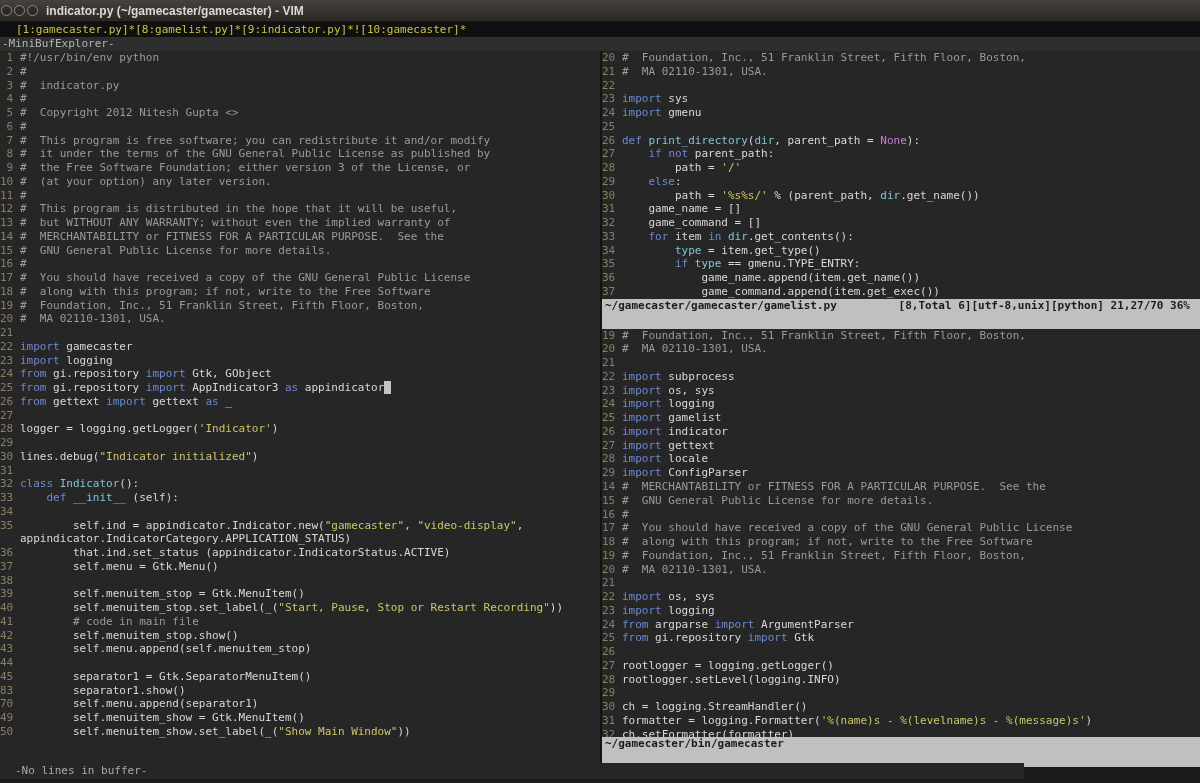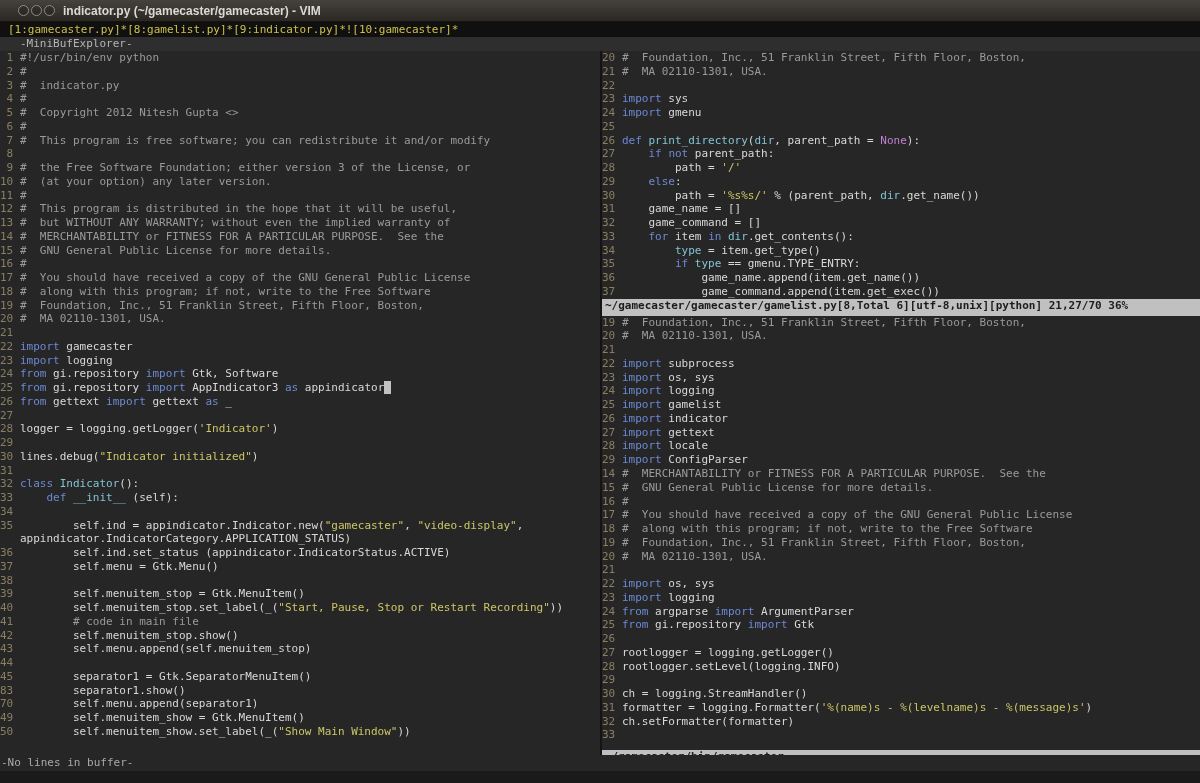--- a/index.html
+++ b/index.html
@@ -1,29 +1,29 @@
 <!DOCTYPE html>
 <html style="--c-bg: #262626; --c-text: #d8d8d8; --c-comment: #9a9a9a; --c-keyword: #6d89d5; --c-string: #ccc666; --c-builtin: #82c4d4; --c-constant: #c080d0; --c-linenr: #8a7f62; --c-statusline-bg: #c0c0c0; --c-statusline-fg: #1c1c1c; --c-bufline: #cdc14b; --c-cursor: #c2c2c2;"><head>
 <meta charset="utf-8">
 <style>
   *{margin:0;padding:0;box-sizing:border-box}
   html,body{width:1200px;height:783px;overflow:hidden;background:#1a1a1a}
   body{font-family:"DejaVu Sans Mono",monospace;font-size:11px;position:relative}
 
   .titlebar{position:absolute;top:0;left:0;width:1200px;height:22px;
     background:linear-gradient(#45413c,#2b2824);border-bottom:1px solid #15120f;
-    display:flex;align-items:center;padding-left:18px}
+    display:flex;align-items:center;padding-left:1px}
   .lights{display:flex;gap:2px;margin-right:8px}
   .light{width:11px;height:11px;border-radius:50%;border:1px solid #8d8a85;background:rgba(20,16,12,.25)}
   .wtitle{color:#dcd9d4;font-family:"Liberation Sans",sans-serif;font-size:12px;font-weight:bold;white-space:nowrap}
 
   .bufline{position:absolute;top:22px;left:0;width:1200px;height:15px;background:#101010;
-    color:var(--c-bufline,#cdc14b);line-height:15px;padding-left:8px;white-space:pre;overflow:hidden}
+    color:var(--c-bufline,#cdc14b);line-height:15px;padding-left:16px;white-space:pre;overflow:hidden}
   .mbe{position:absolute;top:37px;left:0;width:1200px;height:14px;background:#2e2e2e;
-    color:#b5b5b5;line-height:14px;padding-left:20px;white-space:pre;overflow:hidden}
+    color:#b5b5b5;line-height:14px;padding-left:2px;white-space:pre;overflow:hidden}
 
   .editor{position:absolute;top:51px;left:0;width:1200px;height:716px;display:flex;background:var(--c-bg,#262626)}
   .col-left{width:600px;display:flex;flex-direction:column}
   .vsep{width:2px;background:#141414}
   .col-right{flex:1;display:flex;flex-direction:column;min-width:0}
 
   .code{overflow:hidden;background:var(--c-bg,#262626)}
   .code-0{height:702px}
   .code-1{height:247.7px}
   .code-2{height:151.4px}
@@ -33,26 +33,26 @@
   .ln{flex:none;width:20px;text-align:right;padding-right:7px;color:var(--c-linenr,#8a7f62)}
   .lt{white-space:pre}
   .tk-d{color:var(--c-text,#d8d8d8)}
   .tk-c{color:var(--c-comment,#9a9a9a)}
   .tk-k{color:var(--c-keyword,#6d89d5)}
   .tk-s{color:var(--c-string,#ccc666)}
   .tk-f{color:var(--c-builtin,#82c4d4)}
   .tk-n{color:var(--c-constant,#c080d0)}
   .tk-cur{background:var(--c-cursor,#c2c2c2);color:#262626}
 
-  .statusline{flex:none;height:17px;background:var(--c-statusline-bg,#c0c0c0);
+  .statusline{flex:none;height:30px;background:var(--c-statusline-bg,#c0c0c0);
     color:var(--c-statusline-fg,#1c1c1c);line-height:14px;display:flex;
-    padding:0 10px 0 3px;font-weight:bold;white-space:pre;overflow:hidden}
-
-  .cmdline{position:absolute;bottom:12px;left:0;width:1200px;height:16px;background:var(--c-bg,#262626);
-    color:#a9a9a9;line-height:15px;padding-left:1px;white-space:pre}
+    justify-content:space-between;padding:0 10px 0 3px;font-weight:bold;white-space:pre;overflow:hidden}
+
+  .cmdline{position:absolute;bottom:4px;left:0;width:1024px;height:16px;background:var(--c-bg,#262626);
+    color:#a9a9a9;line-height:15px;padding-left:15px;white-space:pre}
 </style>
 </head>
 <body>
 
 <div>
 
   <div class="titlebar">
     <div class="lights">
       <span class="light"></span>
       <span class="light"></span>
@@ -69,50 +69,50 @@
 
     <div class="col-left">
       <div class="code code-0">
           <div class="row"><span class="ln">1</span><span class="lt"><span class="tk-c">#!/usr/bin/env python</span></span></div>
           <div class="row"><span class="ln">2</span><span class="lt"><span class="tk-c">#</span></span></div>
           <div class="row"><span class="ln">3</span><span class="lt"><span class="tk-c">#  indicator.py</span></span></div>
           <div class="row"><span class="ln">4</span><span class="lt"><span class="tk-c">#</span></span></div>
           <div class="row"><span class="ln">5</span><span class="lt"><span class="tk-c">#  Copyright 2012 Nitesh Gupta &lt;&gt;</span></span></div>
           <div class="row"><span class="ln">6</span><span class="lt"><span class="tk-c">#</span></span></div>
           <div class="row"><span class="ln">7</span><span class="lt"><span class="tk-c">#  This program is free software; you can redistribute it and/or modify</span></span></div>
-          <div class="row"><span class="ln">8</span></div>
+          <div class="row"><span class="ln">8</span><span class="lt"><span class="tk-c">#  it under the terms of the GNU General Public License as published by</span></span></div>
           <div class="row"><span class="ln">9</span><span class="lt"><span class="tk-c">#  the Free Software Foundation; either version 3 of the License, or</span></span></div>
           <div class="row"><span class="ln">10</span><span class="lt"><span class="tk-c">#  (at your option) any later version.</span></span></div>
           <div class="row"><span class="ln">11</span><span class="lt"><span class="tk-c">#</span></span></div>
           <div class="row"><span class="ln">12</span><span class="lt"><span class="tk-c">#  This program is distributed in the hope that it will be useful,</span></span></div>
           <div class="row"><span class="ln">13</span><span class="lt"><span class="tk-c">#  but WITHOUT ANY WARRANTY; without even the implied warranty of</span></span></div>
           <div class="row"><span class="ln">14</span><span class="lt"><span class="tk-c">#  MERCHANTABILITY or FITNESS FOR A PARTICULAR PURPOSE.  See the</span></span></div>
           <div class="row"><span class="ln">15</span><span class="lt"><span class="tk-c">#  GNU General Public License for more details.</span></span></div>
           <div class="row"><span class="ln">16</span><span class="lt"><span class="tk-c">#</span></span></div>
           <div class="row"><span class="ln">17</span><span class="lt"><span class="tk-c">#  You should have received a copy of the GNU General Public License</span></span></div>
           <div class="row"><span class="ln">18</span><span class="lt"><span class="tk-c">#  along with this program; if not, write to the Free Software</span></span></div>
           <div class="row"><span class="ln">19</span><span class="lt"><span class="tk-c">#  Foundation, Inc., 51 Franklin Street, Fifth Floor, Boston,</span></span></div>
           <div class="row"><span class="ln">20</span><span class="lt"><span class="tk-c">#  MA 02110-1301, USA.</span></span></div>
           <div class="row"><span class="ln">21</span><span class="lt"></span></div>
           <div class="row"><span class="ln">22</span><span class="lt"><span class="tk-k">import</span><span class="tk-d"> gamecaster</span></span></div>
           <div class="row"><span class="ln">23</span><span class="lt"><span class="tk-k">import</span><span class="tk-d"> logging</span></span></div>
-          <div class="row"><span class="ln">24</span><span class="lt"><span class="tk-k">from</span><span class="tk-d"> gi.repository </span><span class="tk-k">import</span><span class="tk-d"> Gtk, Software</span></span></div>
+          <div class="row"><span class="ln">24</span><span class="lt"><span class="tk-k">from</span><span class="tk-d"> gi.repository </span><span class="tk-k">import</span><span class="tk-d"> Gtk, GObject</span></span></div>
           <div class="row"><span class="ln">25</span><span class="lt"><span class="tk-k">from</span><span class="tk-d"> gi.repository </span><span class="tk-k">import</span><span class="tk-d"> AppIndicator3 </span><span class="tk-k">as</span><span class="tk-d"> appindicator</span><span class="tk-cur"> </span></span></div>
           <div class="row"><span class="ln">26</span><span class="lt"><span class="tk-k">from</span><span class="tk-d"> gettext </span><span class="tk-k">import</span><span class="tk-d"> gettext </span><span class="tk-k">as</span><span class="tk-d"> _</span></span></div>
           <div class="row"><span class="ln">27</span><span class="lt"></span></div>
           <div class="row"><span class="ln">28</span><span class="lt"><span class="tk-d">logger = logging.getLogger(</span><span class="tk-s">'Indicator'</span><span class="tk-d">)</span></span></div>
           <div class="row"><span class="ln">29</span><span class="lt"></span></div>
           <div class="row"><span class="ln">30</span><span class="lt"><span class="tk-d">lines.debug(</span><span class="tk-s">"Indicator initialized"</span><span class="tk-d">)</span></span></div>
           <div class="row"><span class="ln">31</span><span class="lt"></span></div>
           <div class="row"><span class="ln">32</span><span class="lt"><span class="tk-k">class</span><span class="tk-d"> </span><span class="tk-f">Indicator</span><span class="tk-d">():</span></span></div>
           <div class="row"><span class="ln">33</span><span class="lt"><span class="tk-d">    </span><span class="tk-k">def</span><span class="tk-d"> </span><span class="tk-f">__init__</span><span class="tk-d"> (self):</span></span></div>
           <div class="row"><span class="ln">34</span><span class="lt"></span></div>
           <div class="row"><span class="ln">35</span><span class="lt"><span class="tk-d">        self.ind = appindicator.Indicator.new(</span><span class="tk-s">"gamecaster"</span><span class="tk-d">, </span><span class="tk-s">"video-display"</span><span class="tk-d">,</span></span></div>
           <div class="row"><span class="ln"></span><span class="lt"><span class="tk-d">appindicator.IndicatorCategory.APPLICATION_STATUS)</span></span></div>
-          <div class="row"><span class="ln">36</span><span class="lt"><span class="tk-d">        self.ind.set_status (appindicator.IndicatorStatus.ACTIVE)</span></span></div>
+          <div class="row"><span class="ln">36</span><span class="lt"><span class="tk-d">        that.ind.set_status (appindicator.IndicatorStatus.ACTIVE)</span></span></div>
           <div class="row"><span class="ln">37</span><span class="lt"><span class="tk-d">        self.menu = Gtk.Menu()</span></span></div>
           <div class="row"><span class="ln">38</span><span class="lt"></span></div>
           <div class="row"><span class="ln">39</span><span class="lt"><span class="tk-d">        self.menuitem_stop = Gtk.MenuItem()</span></span></div>
           <div class="row"><span class="ln">40</span><span class="lt"><span class="tk-d">        self.menuitem_stop.set_label(_(</span><span class="tk-s">"Start, Pause, Stop or Restart Recording"</span><span class="tk-d">))</span></span></div>
           <div class="row"><span class="ln">41</span><span class="lt"><span class="tk-d">        </span><span class="tk-c"># code in main file</span></span></div>
           <div class="row"><span class="ln">42</span><span class="lt"><span class="tk-d">        self.menuitem_stop.show()</span></span></div>
           <div class="row"><span class="ln">43</span><span class="lt"><span class="tk-d">        self.menu.append(self.menuitem_stop)</span></span></div>
           <div class="row"><span class="ln">44</span><span class="lt"></span></div>
           <div class="row"><span class="ln">45</span><span class="lt"><span class="tk-d">        separator1 = Gtk.SeparatorMenuItem()</span></span></div>
           <div class="row"><span class="ln">83</span><span class="lt"><span class="tk-d">        separator1.show()</span></span></div>

